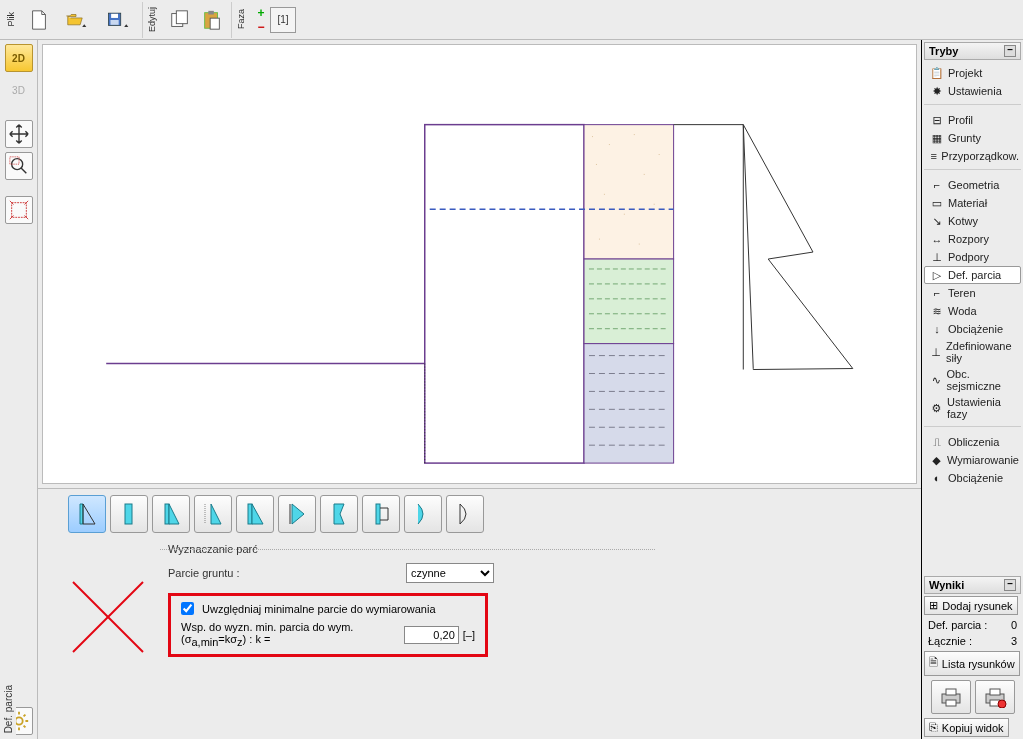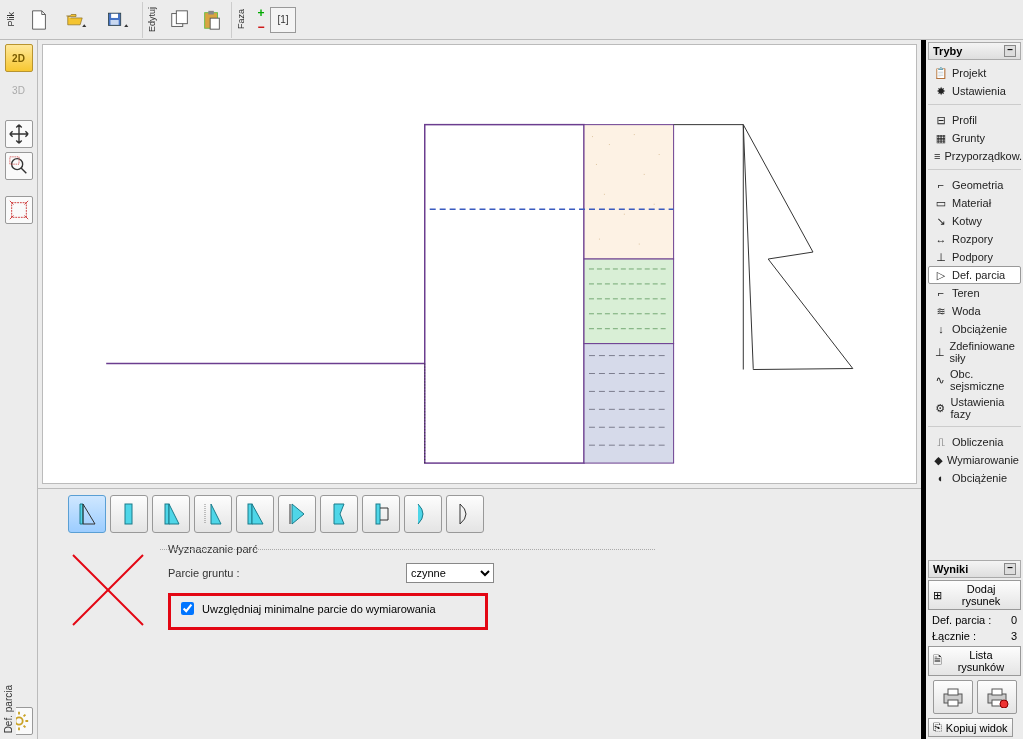--- a/index.html
+++ b/index.html
@@ -54,21 +54,21 @@
 .row { display:flex; align-items:center; gap:8px; margin-bottom:10px; }
 .row label { width:230px; color:#333; }
 .row select { width:88px; height:20px; font-size:11px; border:1px solid #888; background:#fff; }
 .highlight-box { border:3px solid #e30613; padding:6px 10px; width:320px; }
 .chk-row { display:flex; align-items:center; gap:8px; margin-bottom:6px; }
 .chk-row input { width:13px; height:13px; }
 .val-row { font-size:11px; display:flex; align-items:center; gap:4px; }
 .val-row input { width:55px; height:18px; border:1px solid #888; text-align:right; padding-right:3px; font-size:11px; }
 
 
-.right-panel { width:102px; background:#ececec; border-left:5px solid #000000; display:flex; flex-direction:column; }
+.right-panel { width:102px; background:#ececec; border-left:1px solid #000000; display:flex; flex-direction:column; }
 .panel-header { background:linear-gradient(#f4f4f4,#dedede); border:1px solid #aaa; padding:2px 4px; font-weight:bold; font-size:11px; display:flex; justify-content:space-between; align-items:center; margin:2px; }
 .panel-header .min { width:12px; height:12px; background:#ddd; border:1px solid #888; font-size:10px; line-height:8px; text-align:center; cursor:pointer; }
 .tree { padding:2px; }
 .tree-group { margin-bottom:6px; border-bottom:1px solid #ccc; padding-bottom:4px; }
 .tree-group:last-child{ border-bottom:none; }
 .tree-item { display:flex; align-items:center; gap:4px; padding:2px 2px 2px 6px; font-size:11px; color:#222; cursor:pointer; border-radius:2px; }
 .tree-item.selected { background:#fff; border:1px solid #999; padding:1px 1px 1px 5px; }
 .tree-item .ico { width:14px; height:14px; display:flex; align-items:center; justify-content:center; font-size:11px; }
 .results { margin-top:auto; }
 .res-row { display:flex; justify-content:space-between; padding:2px 6px; font-size:11px; }
@@ -296,20 +296,27 @@
             <label>Parcie gruntu :</label>
             <select>
               <option>czynne</option>
             </select>
           </div>
           <div class="highlight-box">
             <div class="chk-row">
               <input type="checkbox" checked="" style="">
               <span>Uwzględniaj minimalne parcie do wymiarowania</span>
             </div>
+            <div class="val-row">
+              <span>
+                <span>Wsp. do wyzn. min. parcia do wym. (σ</span><sub>a,min</sub><span>=kσ</span><sub>z</sub><span>) :   k =</span>
+              </span>
+              <input type="text" value="0,20" style="">
+              <span>[–]</span>
+            </div>
           </div>
         </div>
       </div>
     </div>
   </div>
 
   <div class="right-panel">
     <div class="panel-header">
       <span>Tryby</span>
       <span class="min">–</span>

